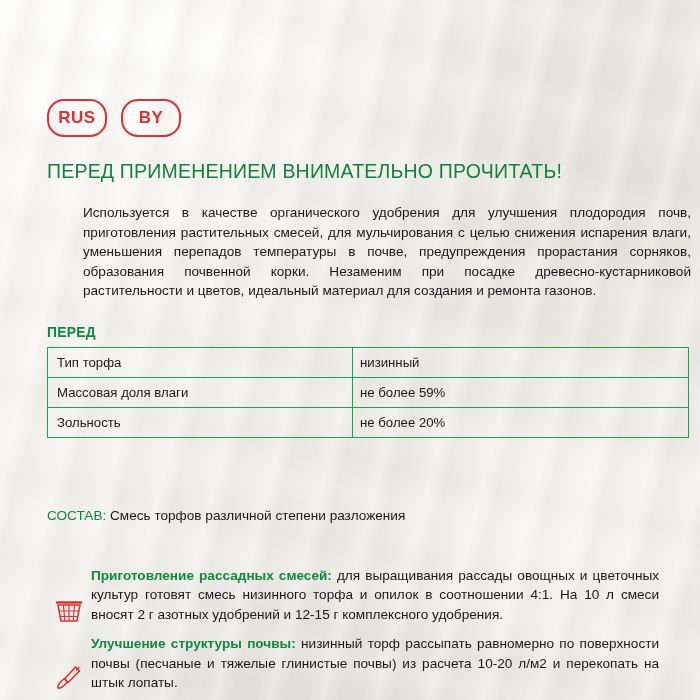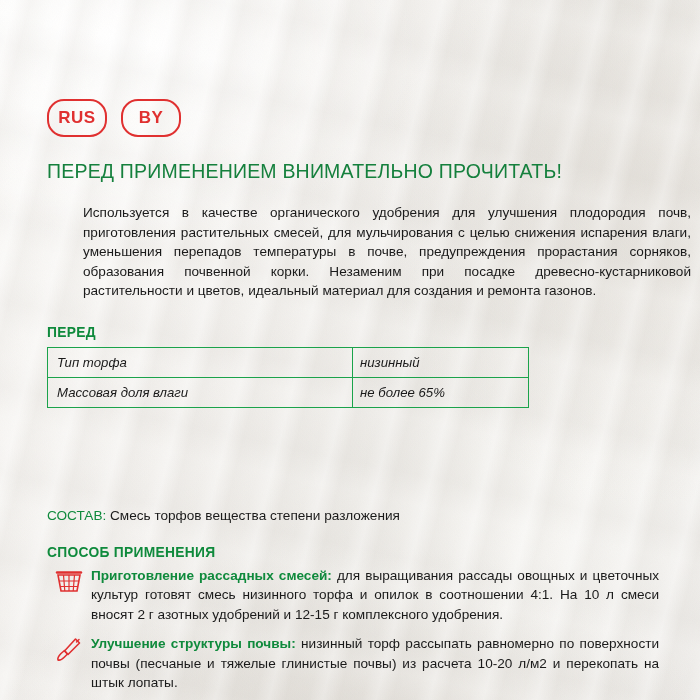--- a/index.html
+++ b/index.html
@@ -103,25 +103,24 @@
     position: absolute;
     left: 47px;
     top: 545px;
   }
 
   
   .spec-table {
     position: absolute;
     left: 47px;
     top: 347px;
-    width: 482px;
+    width: 642px;
     border-collapse: collapse;
     font-size: 13.2px;
     color: #1a1a1a;
-    font-style: italic;
   }
   .spec-table td {
     border: 1px solid #1aa34a;
     padding: 7px 10px 7px 9px;
     height: 14px;
     vertical-align: middle;
   }
   .spec-table td.key { width: 285px; }
   .spec-table td.val { padding-left: 7px; }
 
@@ -138,21 +137,21 @@
 
   
   .usage {
     position: absolute;
     left: 47px;
     top: 566px;
     width: 612px;
   }
   .usage-item {
     display: flex;
-    align-items: flex-start;
+    align-items: flex-end;
     margin-bottom: 10px;
   }
   .usage-icon {
     width: 44px;
     min-width: 44px;
     padding-top: 2px;
     display: flex;
     justify-content: center;
   }
   .usage-text {
@@ -189,30 +188,33 @@
   <div class="section-label label-sostav">ПЕРЕД</div>
 
   <table class="spec-table">
     <tbody>
       <tr>
         <td class="key">Тип торфа</td>
         <td class="val">низинный</td>
       </tr>
       <tr>
         <td class="key">Массовая доля влаги</td>
-        <td class="val">не более 65%</td>
+        <td class="val">не более 59%</td>
+      </tr>
+      <tr>
+        <td class="key">Зольность</td>
+        <td class="val">не более 20%</td>
       </tr>
     </tbody>
   </table>
 
   <div class="composition">
-    <b>СОСТАВ:</b><span> Смесь торфов вещества степени разложения</span>
+    <b>СОСТАВ:</b><span> Смесь торфов различной степени разложения</span>
   </div>
 
-  <div class="section-label label-method">СПОСОБ ПРИМЕНЕНИЯ</div>
 
   <div class="usage">
 
     <div class="usage-item">
       <div class="usage-icon">
         <svg width="28" height="26" viewBox="0 0 28 26" aria-hidden="true">
           <path d="M3 7 L25 7 L22 23 L6 23 Z" fill="none" stroke="#e03030" stroke-width="1.6"></path>
           <path d="M2 4.5 L26 4.5" stroke="#e03030" stroke-width="2.4" stroke-linecap="round"></path>
           <path d="M8.5 7 L9.8 23 M14 7 L14 23 M19.5 7 L18.2 23" stroke="#e03030" stroke-width="1.2"></path>
           <path d="M4.2 13 L23.8 13 M5 18.5 L23 18.5" stroke="#e03030" stroke-width="1.2"></path>

